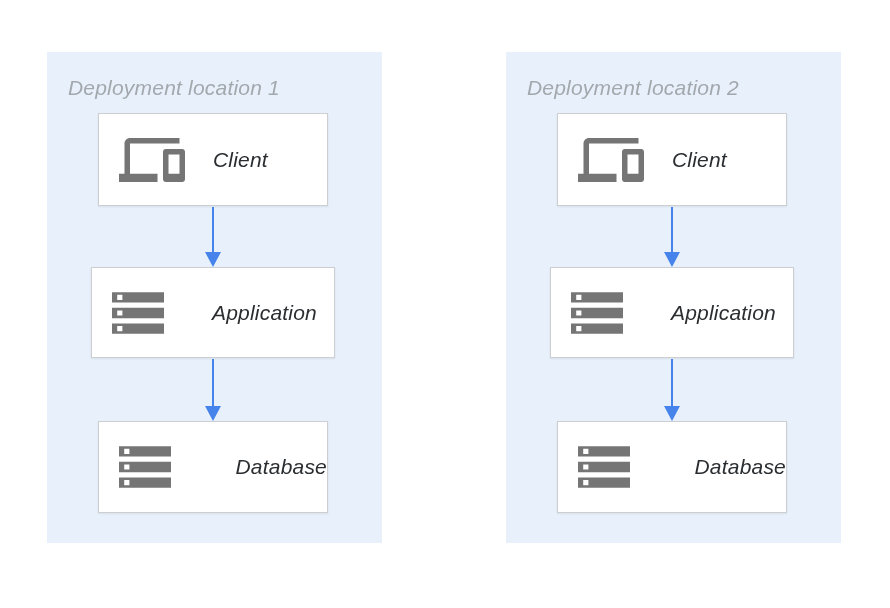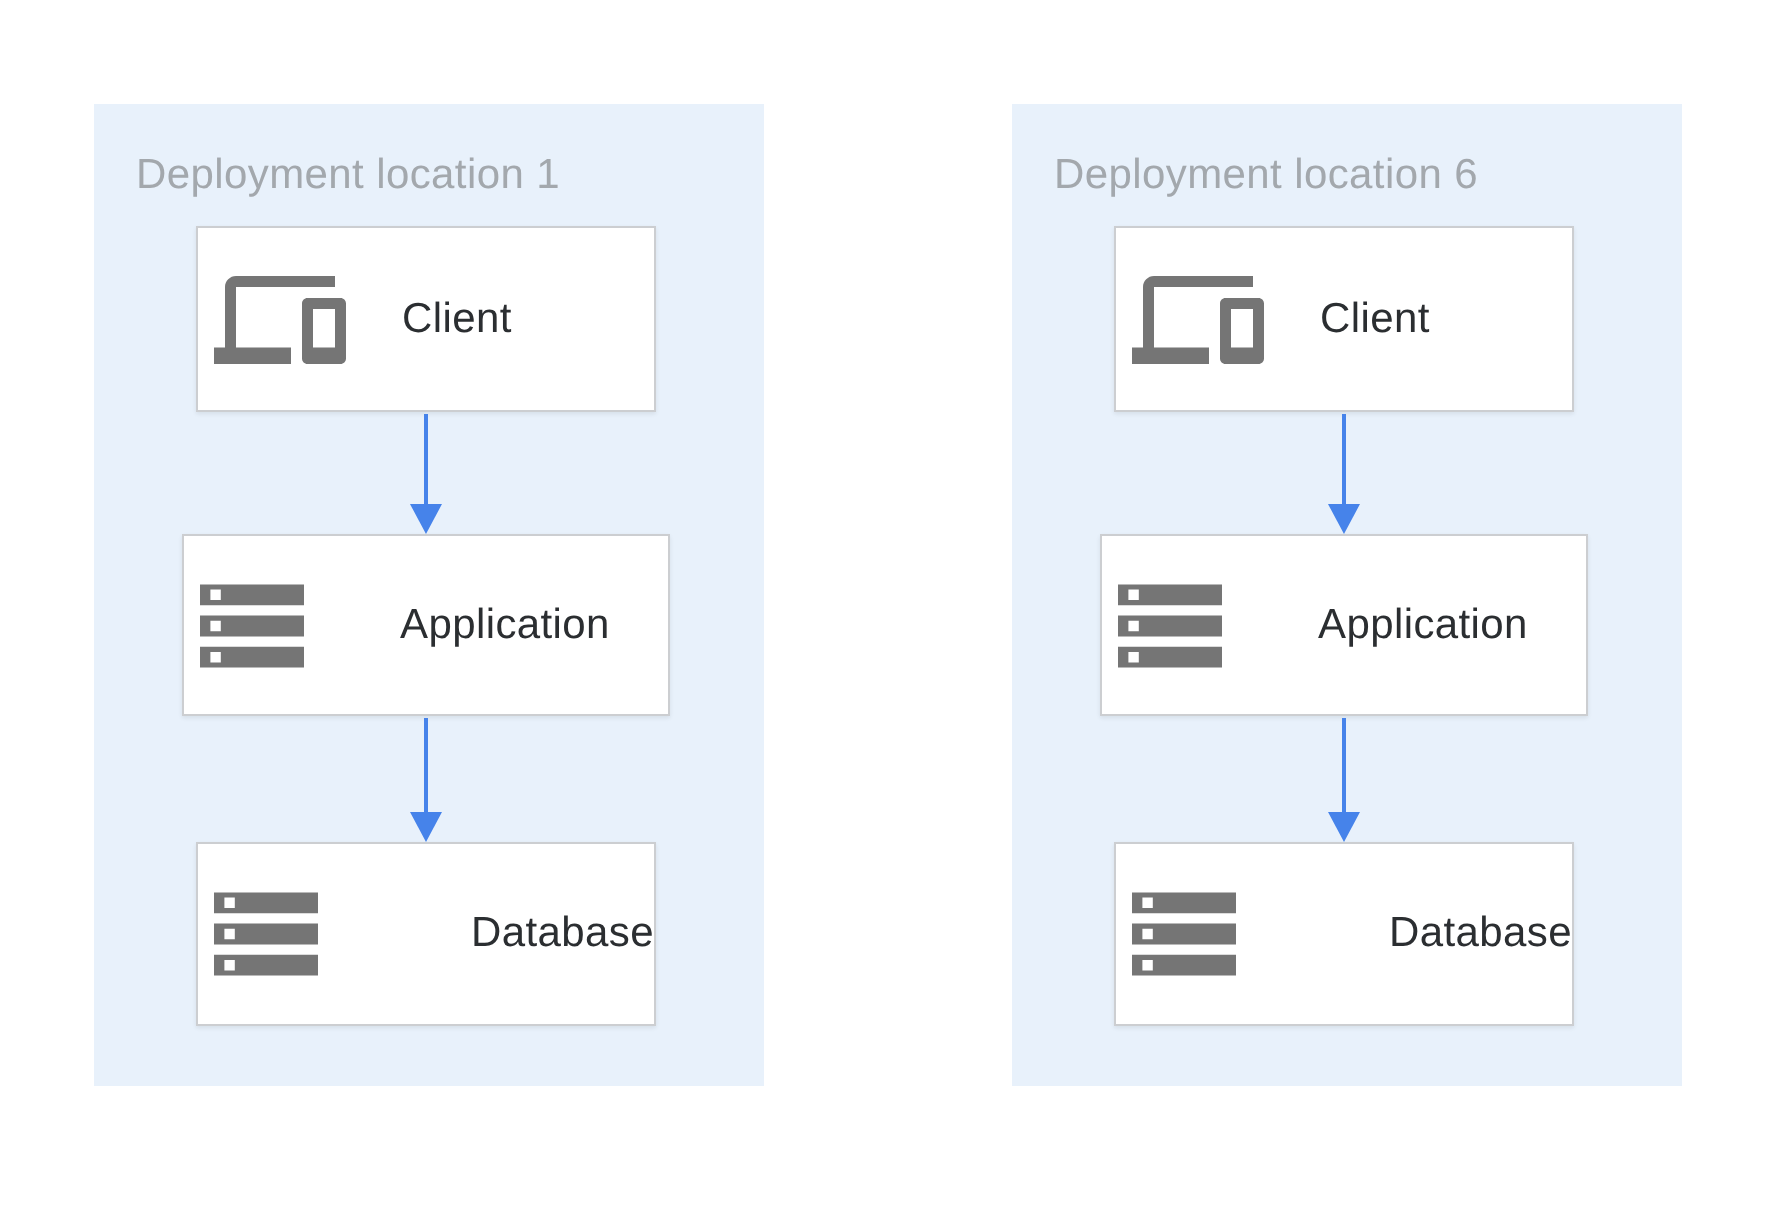--- a/index.html
+++ b/index.html
@@ -20,20 +20,21 @@
     overflow: hidden;
   }
   .canvas { position: absolute; inset: 0; }
 
   .panel {
     position: absolute;
     top: 52px;
     width: 335px;
     height: 491px;
     background: var(--panel-bg);
+    font-style: italic;
   }
   .panel-1 { left: 47px; }
   .panel-2 { left: 506px; }
 
   .panel-title {
     position: absolute;
     left: 21px;
     top: 24px;
     font-size: 21px;
     font-weight: 400;
@@ -42,21 +43,21 @@
     white-space: nowrap;
   }
 
   .node {
     position: absolute;
     background: var(--box-bg);
     border: 1px solid var(--box-border);
     box-shadow: 0 1px 2px rgba(60,64,67,0.10);
     display: flex;
     align-items: center;
-    padding-left: 8px;
+    padding-left: 20px;
     gap: 28px;
   }
   .node-client { left: 51px; top: 61px;  width: 230px; height: 93px; }
   .node-app    { left: 44px; top: 215px; width: 244px; height: 91px; gap: 48px; }
   .node-db     { left: 51px; top: 369px; width: 230px; height: 92px; justify-content: space-between; }
 
   .node-label {
     font-size: 21px;
     color: var(--label-text);
     letter-spacing: 0.2px;
@@ -125,21 +126,21 @@
       <span class="icon">
         <svg width="52" height="44" viewBox="2 4 20 16" fill="currentColor" aria-hidden="true">
           <path d="M2 20h20v-4H2v4zm2-3h2v2H4v-2zM2 4v4h20V4H2zm4 3H4V5h2v2zm-4 7h20v-4H2v4zm2-3h2v2H4v-2z"></path>
         </svg>
       </span>
       <span class="node-label">Database</span>
     </div>
   </section>
 
   <section class="panel panel-2">
-    <div class="panel-title">Deployment location 6</div>
+    <div class="panel-title">Deployment location 2</div>
 
     <div class="node node-client">
       <span class="icon">
         <svg width="66" height="44" viewBox="0 4 24 16" fill="currentColor" aria-hidden="true">
           <path d="M4 6h18V4H4c-1.1 0-2 .9-2 2v11H0v3h14v-3H4V6zm19 2h-6c-.55 0-1 .45-1 1v10c0 .55.45 1 1 1h6c.55 0 1-.45 1-1V9c0-.55-.45-1-1-1zm-1 9h-4v-7h4v7z"></path>
         </svg>
       </span>
       <span class="node-label">Client</span>
     </div>
 

